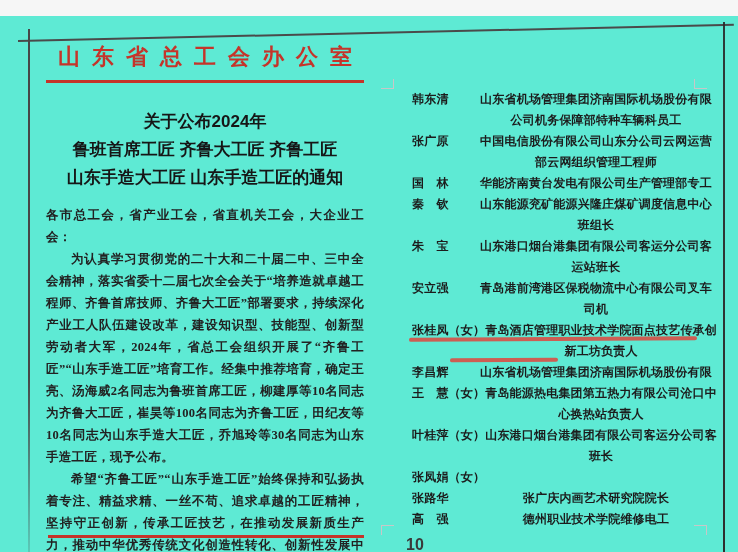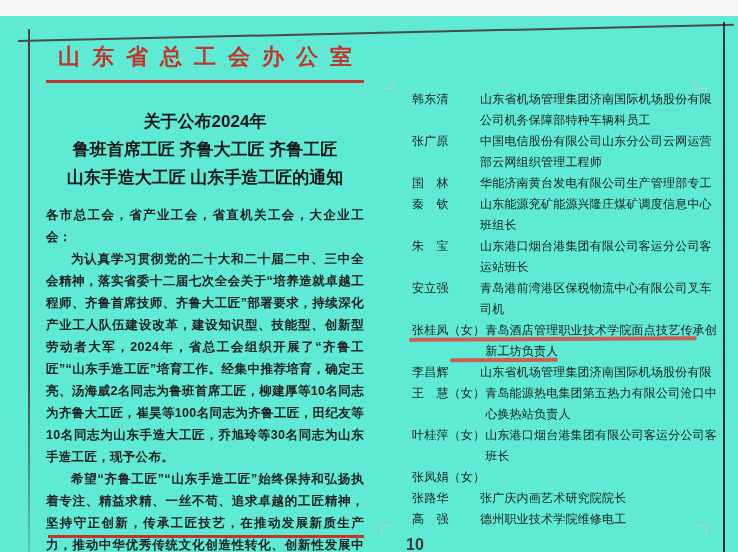--- a/index.html
+++ b/index.html
@@ -24,38 +24,38 @@
     margin:0; font-size:22px; line-height:30px; font-weight:700;
     color:#c5342a; text-align:center; letter-spacing:12px; white-space:nowrap;
     text-indent:12px;
   }
   .red-rule{margin-top:8px; height:3px; background:#c5342a;}
   .notice-title{margin-top:25px; font-size:17px; line-height:28px;
     font-weight:700; text-align:center; color:#161616;}
   .notice-title div{white-space:nowrap;}
   .doc-body{margin-top:12px; font-size:12.5px; line-height:22px;
     font-weight:600; text-align:justify; color:#222; letter-spacing:.3px;}
-  .doc-body p{margin:0;}
+  .doc-body p{margin:0;font-family:Liberation Serif, serif;}
   .doc-body p.indent{text-indent:2em;}
   .footer-rule{position:absolute; left:48px; top:519px; width:316px;
     height:2.5px; background:#c5342a;}
   .page-number{position:absolute; left:406px; top:520px; font-size:16px;
     color:#3a3a3a; font-weight:600;}
   
   .gapmark{position:absolute; width:12px; height:9px;}
   .gapmark.pos-tl{left:381px; top:63px;  border-right:1.5px solid #c7c7c7; border-bottom:1.5px solid #c7c7c7;}
   .gapmark.pos-tr{left:694px; top:63px;  border-left:1.5px solid #c7c7c7;  border-bottom:1.5px solid #c7c7c7;}
   .gapmark.pos-bl{left:381px; top:509px; border-left:1.5px solid #c7c7c7;  border-top:1.5px solid #c7c7c7;}
   .gapmark.pos-br{left:694px; top:509px; border-right:1.5px solid #c7c7c7; border-top:1.5px solid #c7c7c7;}
   
   .right-page{position:absolute; left:412px; top:73px; width:300px;}
   .row{display:flex; position:relative; font-size:12px; line-height:21px;
-    font-weight:400; color:#1c1c1c;}
+    font-weight:700; color:#1c1c1c;}
   .row .name{min-width:68px; flex:0 0 auto; white-space:pre; letter-spacing:.2px;}
-  .row .desc{flex:1;}
+  .row .desc{flex:1;text-align:center;}
   .row .desc .line{white-space:nowrap; letter-spacing:.2px;}
   .row .redline{position:absolute; height:3.5px; background:#dd4a41;
     opacity:.88; border-radius:2px;}
   .row .redline.u1{left:-3px; top:17px; width:288px; transform:rotate(-.35deg);}
   .row .redline.u2{left:38px; top:38px; width:108px; transform:rotate(-.4deg);}
 </style>
 </head>
 <body>
 
 <div class="canvas">

